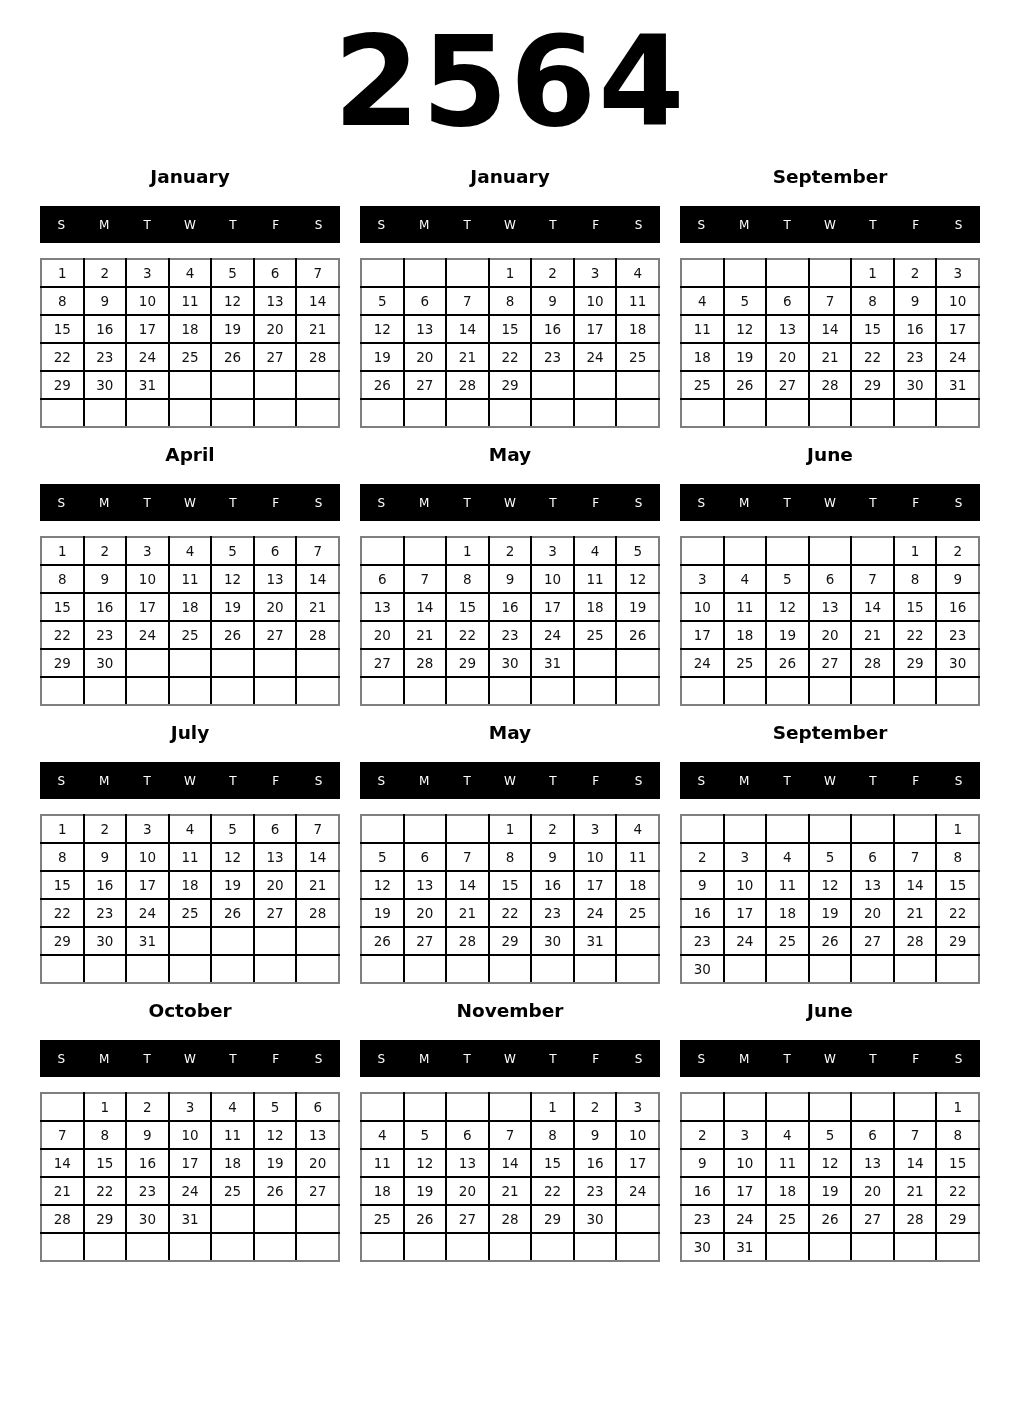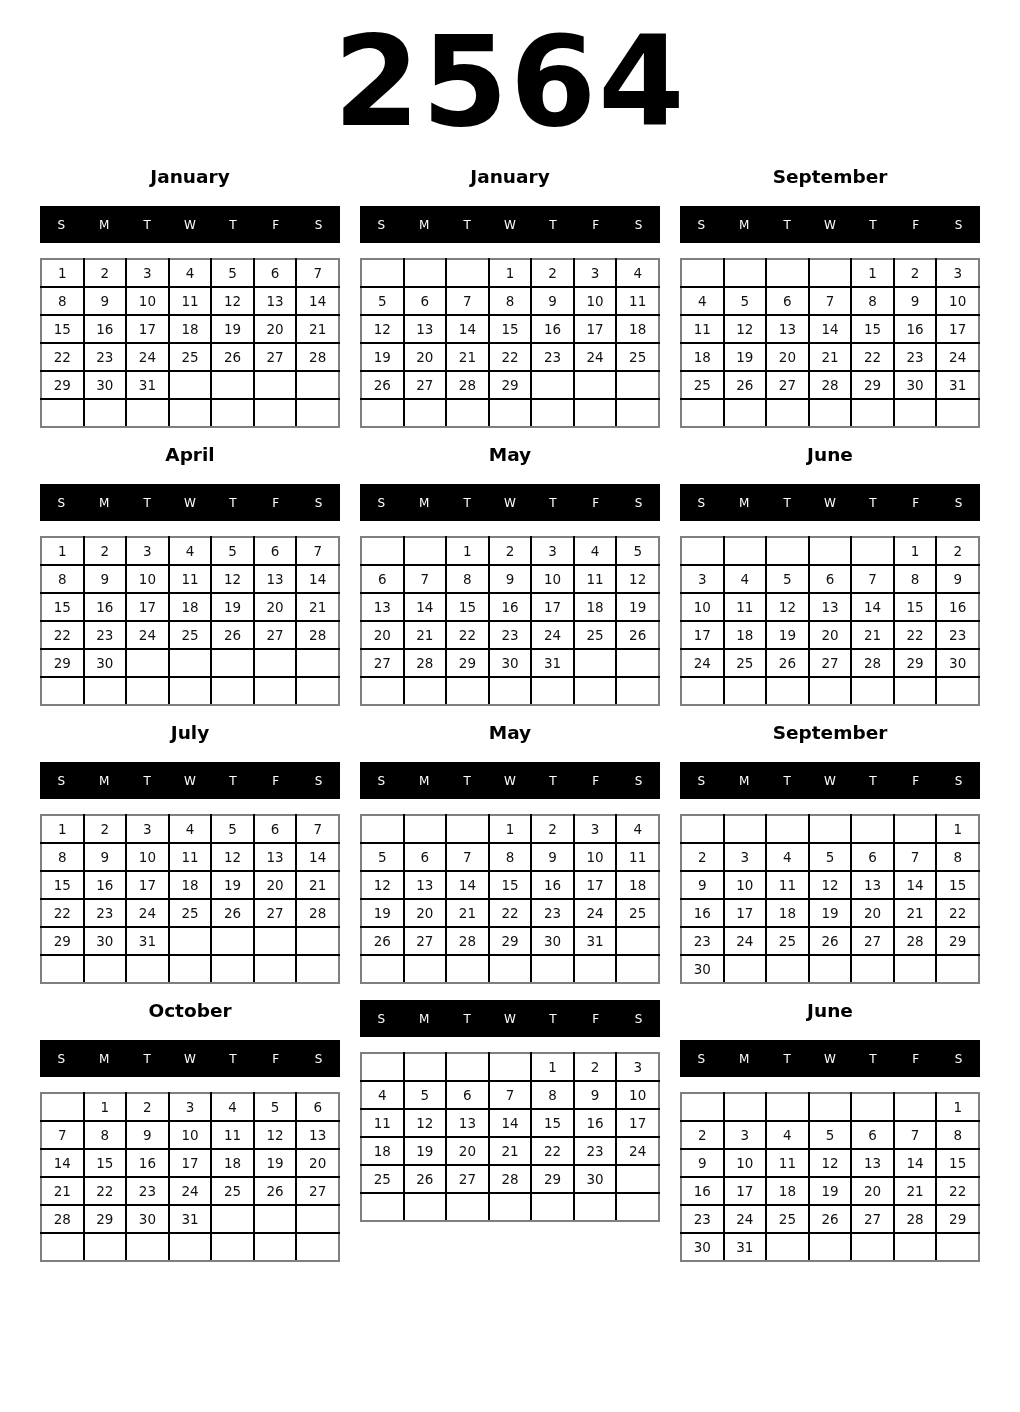--- a/index.html
+++ b/index.html
@@ -785,20 +785,21 @@
               <td></td>
               <td></td>
               <td></td>
               <td></td>
             </tr>
           </tbody>
         </table>
   </div>
 
   <div class="month">
+    <div class="month-title">November</div>
     <div class="dow-bar">
           <span>S</span>
           <span>M</span>
           <span>T</span>
           <span>W</span>
           <span>T</span>
           <span>F</span>
           <span>S</span>
         </div>
     <table class="grid">

